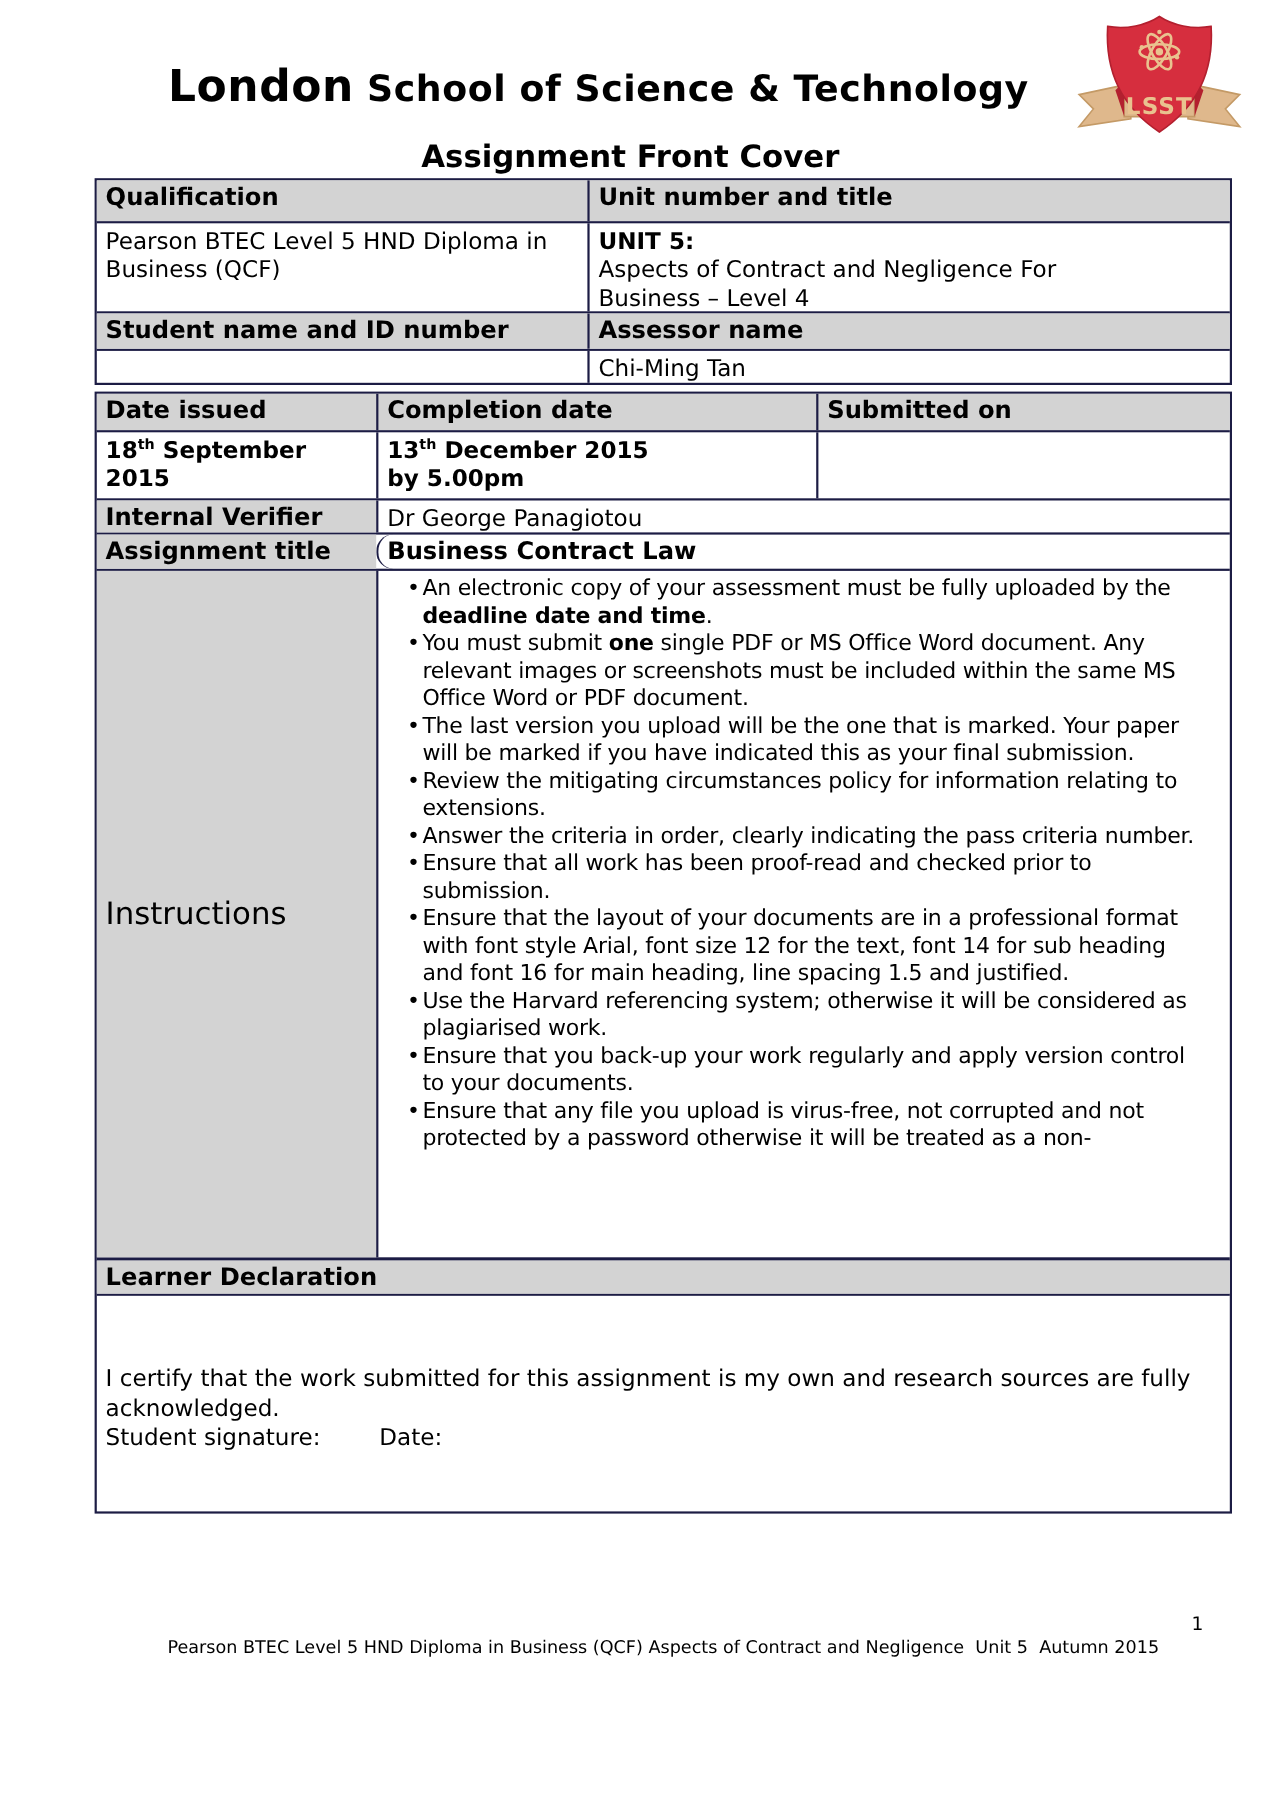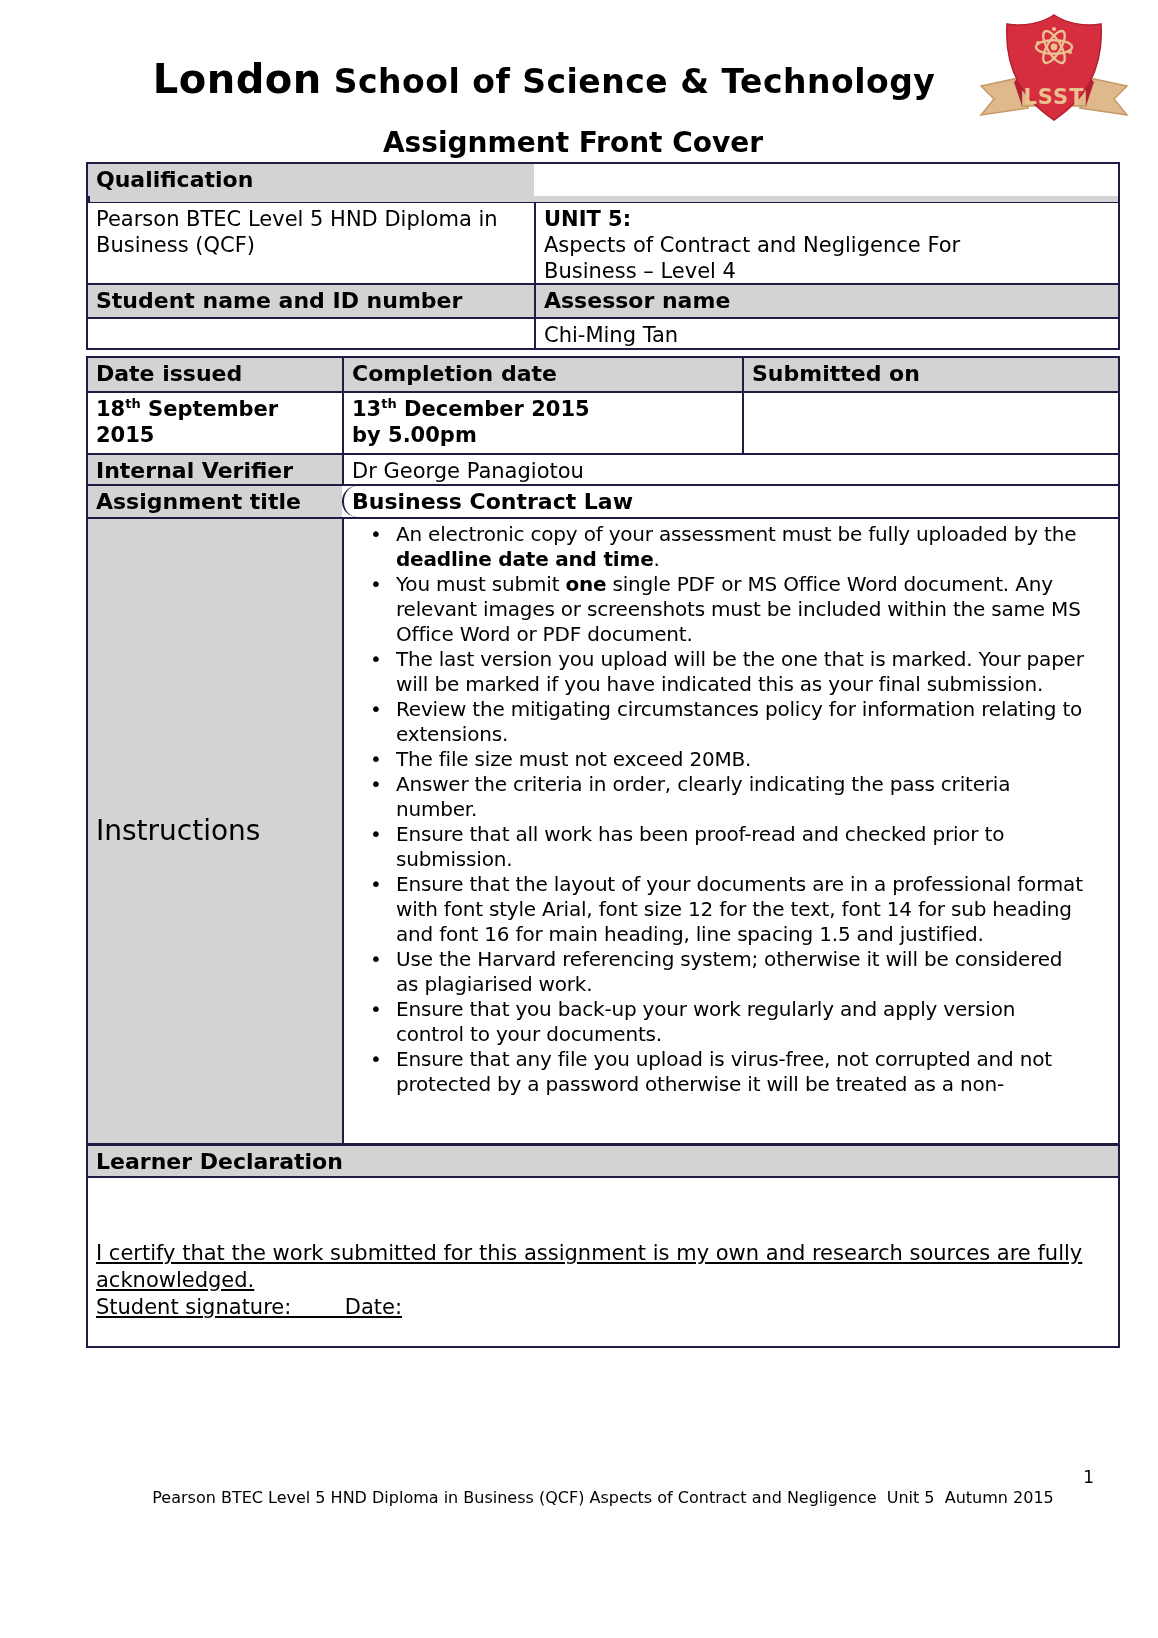--- a/index.html
+++ b/index.html
@@ -51,47 +51,47 @@
 
   
   .c1{width:446px;flex:0 0 auto;}
   .c2{flex:1 1 auto;}
   
   .d1{width:254px;flex:0 0 auto;}
   .d2{width:400px;flex:0 0 auto;}
   .d3{flex:1 1 auto;}
 
   
-  .r-q-hdr{height:37px;flex-direction:column;}
+  .r-q-hdr{height:37px;}
   .r-q-val{height:82px;}
   .r-s-hdr{height:34px;}
   .r-s-val{height:31px;}
   .r-d-hdr{height:33px;}
   .r-d-val{height:62px;font-weight:bold;}
   .r-iv{height:31px;}
   .r-at{height:33px;}
   .r-ins{height:626px;}
   .r-ld{height:33px;border-top-width:3px !important;}
-  .r-cert{height:170px;text-decoration:underline;}
+  .r-cert{height:198px;}
 
   .qual-val{max-width:408px;}
   .unit-title{display:block;max-width:466px;}
   .date-issued-val{max-width:188px;display:block;}
   .completion-val{max-width:268px;display:block;}
   sup{font-size:13px;line-height:0;}
 
   .at-val{font-weight:bold;font-size:22px;border-radius:15px;}
 
   
   .ins-label-cell{display:flex;align-items:center;background:var(--gray);
     font-weight:normal;font-size:28px;}
   .ins-body{padding:3px 30px 0 0;}
   .ins-list{margin:0;padding:0;list-style:none;
     font-size:20px;line-height:25px;letter-spacing:-0.2px;}
-  .ins-list li{position:relative;padding-left:52px;}
+  .ins-list li{position:relative;padding-left:40px;}
   .ins-list li::before{content:"\2022";position:absolute;left:26px;top:0;}
 
   
   .cert-cell{padding:62px 10px 0 8px;flex:1 1 auto;}
   .decl-text{max-width:995px;line-height:27px;}
   .sig-line{white-space:pre-wrap;line-height:27px;}
 
   
   .footer{position:absolute;left:62px;right:62px;top:1466px;}
   .page-num{text-align:right;padding-right:26px;font-size:17px;line-height:22px;}
@@ -184,21 +184,20 @@
       <div class="cell d3 at-val">Business Contract Law</div>
     </div>
     <div class="row r-ins">
       <div class="cell ins-label-cell d1">Instructions</div>
       <div class="cell d3 ins-body">
         <ul class="ins-list" id="instructions-list">
             <li><span>An electronic copy of your assessment must be fully uploaded by the </span><b>deadline date and time</b><span>.</span></li>
             <li><span>You must submit </span><b>one</b><span> single PDF or MS Office Word document. Any relevant images or screenshots must be included within the same MS Office Word or PDF document.</span></li>
             <li><span>The last version you upload will be the one that is marked. Your paper will be marked if you have indicated this as your final submission.</span></li>
             <li><span>Review the mitigating circumstances policy for information relating to extensions.</span></li>
-            <li><span>The file size must not exceed 20MB.</span></li>
             <li><span>Answer the criteria in order, clearly indicating the pass criteria number.</span></li>
             <li><span>Ensure that all work has been proof-read and checked prior to submission.</span></li>
             <li><span>Ensure that the layout of your documents are in a professional format with font style Arial, font size 12 for the text, font 14 for sub heading and font 16 for main heading, line spacing 1.5 and justified.</span></li>
             <li><span>Use the Harvard referencing system; otherwise it will be considered as plagiarised work.</span></li>
             <li><span>Ensure that you back-up your work regularly and apply version control to your documents.</span></li>
             <li><span>Ensure that any file you upload is virus-free, not corrupted and not protected by a password otherwise it will be treated as a non-</span></li>
           </ul>
       </div>
     </div>
     <div class="row r-ld">

